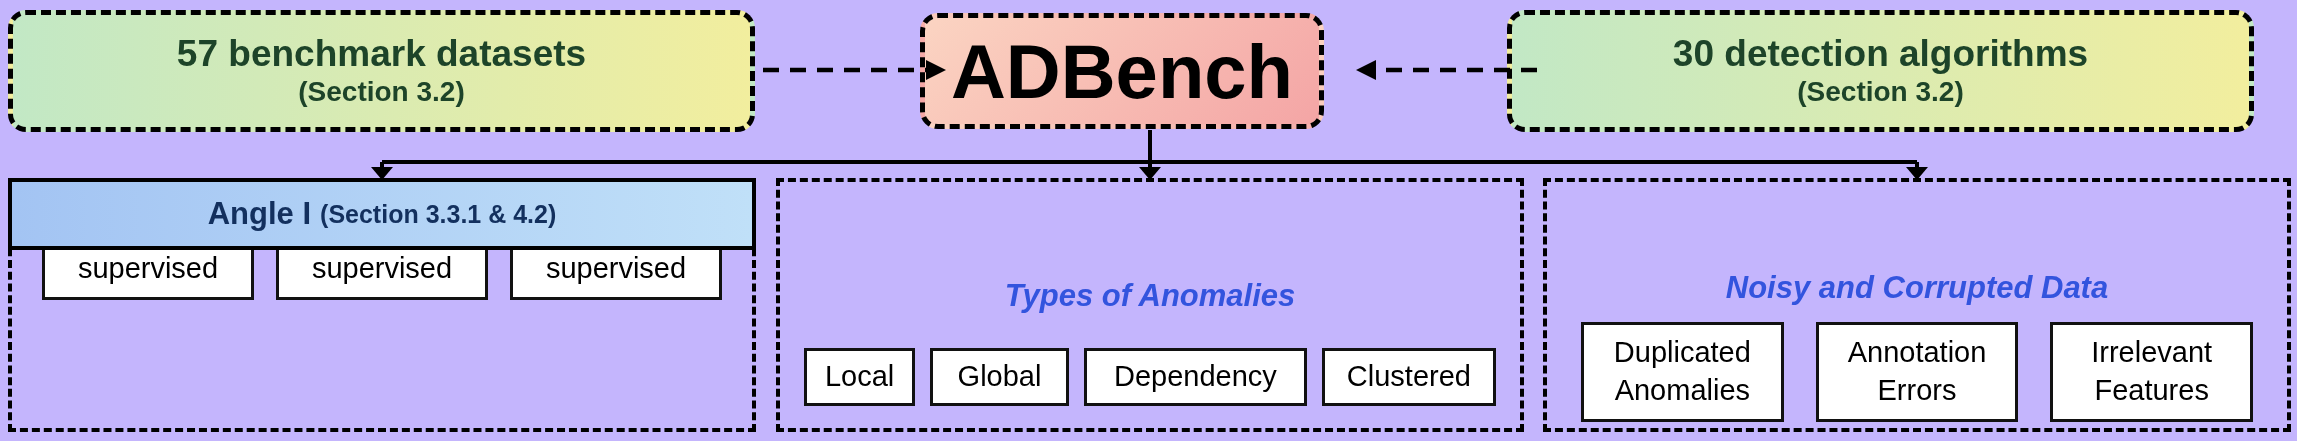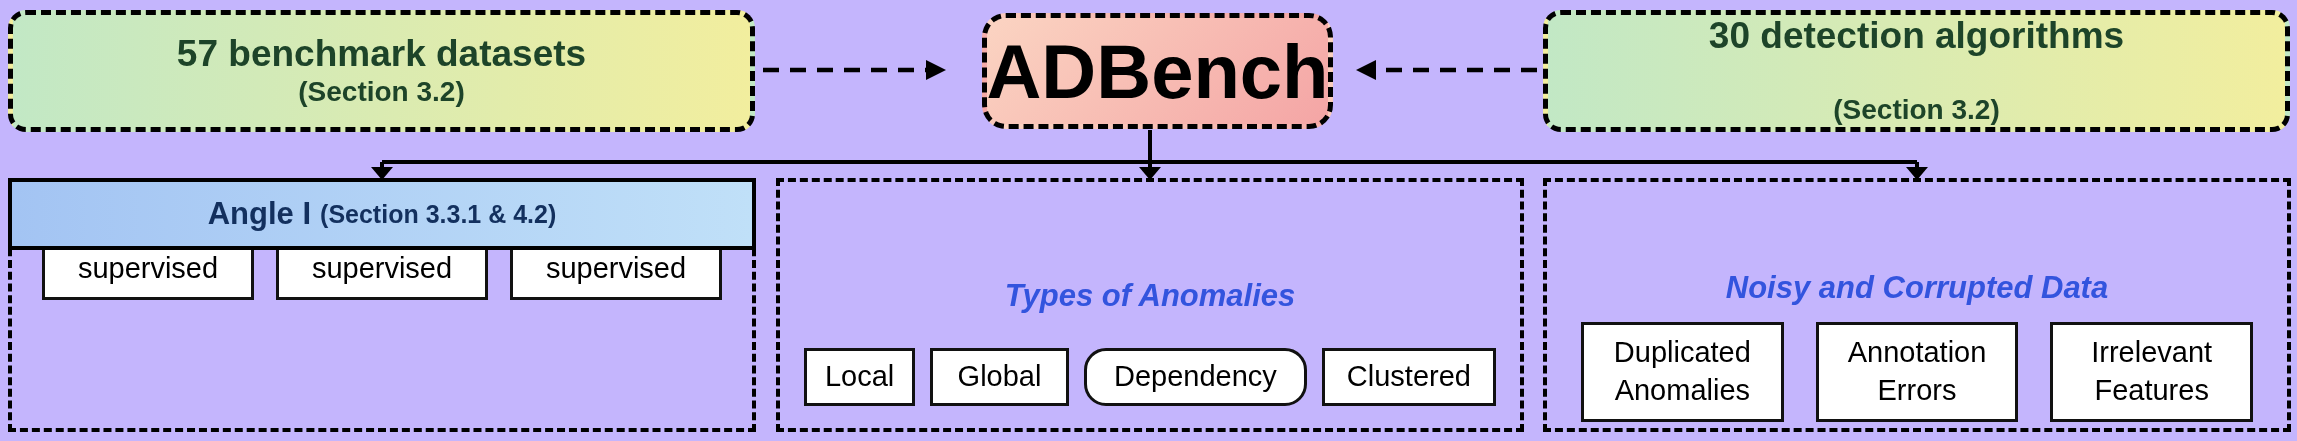--- a/index.html
+++ b/index.html
@@ -13,28 +13,27 @@
     border:5px dashed #000;border-radius:18px;
     display:flex;flex-direction:column;align-items:center;justify-content:center;
     text-align:center;
   }
   .greenbox{
     top:10px;width:747px;height:122px;
     background:linear-gradient(90deg,#c2e8c5 0%,#f2ee9e 100%);
     color:#1d4429;
   }
   #datasets-box{left:8px;}
-  #algorithms-box{left:1543px;justify-content:space-between;}
+  #algorithms-box{left:1507px;}
   .greenbox .t1{font-size:37px;font-weight:bold;line-height:1.15;}
   .greenbox .t2{font-size:28px;font-weight:bold;line-height:1.2;}
   #adbench-box{
-    left:982px;top:13px;width:351px;height:116px;
+    left:920px;top:13px;width:404px;height:116px;
     background:linear-gradient(135deg,#fbd4c2 0%,#f4a5a5 100%);
     color:#000;
-    border-radius:24px;
   }
   #adbench-box .t0{font-size:76px;font-weight:bold;letter-spacing:0px;}
   
   #connector-svg{position:absolute;left:0;top:0;pointer-events:none;}
   
   .section{
     position:absolute;top:178px;width:748px;height:254px;box-sizing:border-box;
     border:4px dashed #000;
   }
   #angle-1-section{left:8px;}
@@ -63,21 +62,21 @@
   
   #angle-1-section .subtitle{margin-top:82px;}
   #angle-1-section .boxrow{margin-top:10px;padding:8px 30px;gap:22px;}
   #angle-1-section .wbox{flex:1 1 0;height:100px;}
   
   #angle-2-section .subtitle{margin-top:96px;}
   #angle-2-section .boxrow{margin-top:22px;padding:12px 24px;gap:15px;}
   #angle-2-section .wbox{height:58px;white-space:nowrap;}
   #angle-2-section .wbox:nth-child(1){flex:110 1 0;}
   #angle-2-section .wbox:nth-child(2){flex:139 1 0;}
-  #angle-2-section .wbox:nth-child(3){flex:227 1 0;border-radius:22px;}
+  #angle-2-section .wbox:nth-child(3){flex:227 1 0;}
   #angle-2-section .wbox:nth-child(4){flex:176 1 0;}
   
   #angle-3-section .subtitle{margin-top:88px;}
   #angle-3-section .boxrow{margin-top:16px;padding:0 34px;gap:32px;}
   #angle-3-section .wbox{flex:1 1 0;height:100px;}
 </style>
 </head>
 <body>
 
 <div id="canvas">

